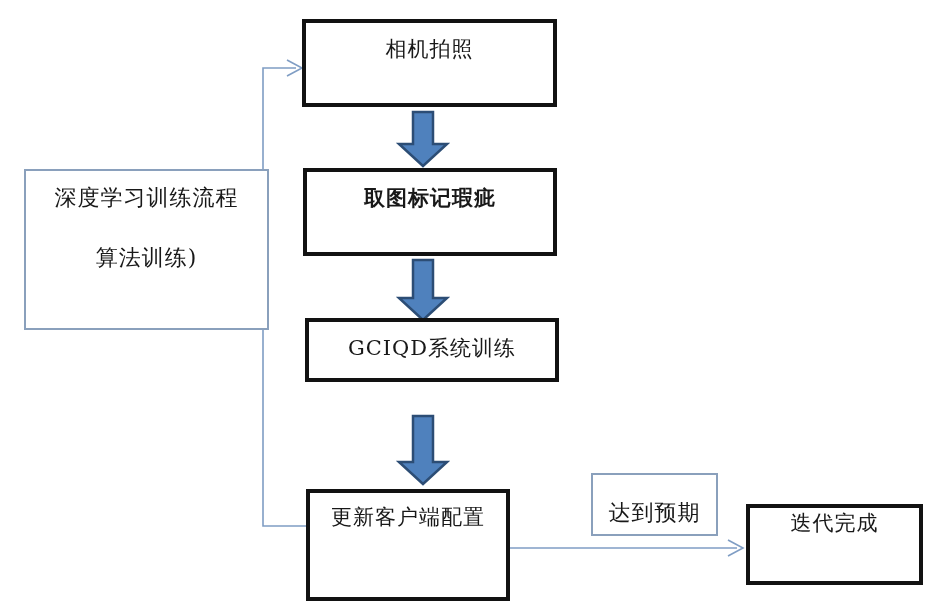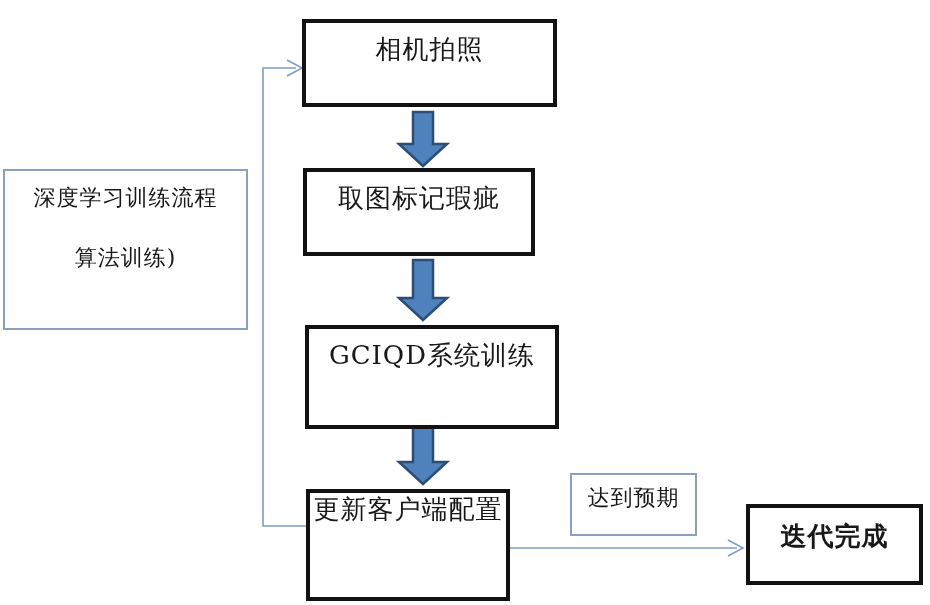--- a/index.html
+++ b/index.html
@@ -25,39 +25,40 @@
     position: absolute;
     box-sizing: border-box;
     background: #ffffff;
     text-align: center;
   }
   .thick {
     border: 4px solid #121212;
   }
   .thin {
     border: 2px solid #8aa0bc;
+    margin-left: 21px;
   }
   .node-label {
-    font-size: 26px;
+    font-size: 21px;
     line-height: 30px;
     letter-spacing: 1px;
     white-space: nowrap;
   }
   .pad-top { padding-top: 11px; }
   .panel-line {
     font-size: 22px;
     line-height: 30px;
     text-align: center;
     letter-spacing: 1px;
   }
   .panel-gap { height: 30px; }
   .edge-label {
     font-size: 22px;
     line-height: 28px;
-    padding-top: 9px;
+    padding-top: 24px;
     text-align: center;
     letter-spacing: 1px;
   }
 </style>
 </head>
 <body>
 
 <div class="stage">
 
   <svg class="layer" width="930" height="605" viewBox="0 0 930 605">
@@ -78,33 +79,33 @@
   <div class="node thin" style="left:3px; top:169px; width:245px; height:161px; padding-top:12px;">
     <div class="panel-line">深度学习训练流程</div>
     <div class="panel-gap"></div>
     <div class="panel-line">算法训练)</div>
   </div>
 
   <div class="node thick" style="left:302px; top:19px; width:255px; height:88px;">
     <div class="node-label pad-top">相机拍照</div>
   </div>
 
-  <div class="node thick" style="left:303px; top:168px; width:232px; height:88px;">
+  <div class="node thick" style="left:303px; top:168px; width:254px; height:88px;font-weight:bold;">
     <div class="node-label pad-top">取图标记瑕疵</div>
   </div>
 
-  <div class="node thick" style="left:305px; top:325px; width:254px; height:104px;">
+  <div class="node thick" style="left:305px; top:318px; width:254px; height:64px;">
     <div class="node-label pad-top">GCIQD系统训练</div>
   </div>
 
-  <div class="node thick" style="left:306px; top:489px; width:204px; height:112px; padding-top:1px;">
+  <div class="node thick" style="left:306px; top:489px; width:204px; height:112px; padding-top:9px;">
     <div class="node-label">更新客户端配置</div>
   </div>
 
   <div class="node thin" style="left:570px; top:473px; width:127px; height:63px;">
     <div class="edge-label">达到预期</div>
   </div>
 
   <div class="node thick" style="left:746px; top:504px; width:177px; height:81px;">
-    <div class="node-label" style="padding-top:13px;font-weight:bold;">迭代完成</div>
+    <div class="node-label" style="">迭代完成</div>
   </div>
 
 </div>
 
 </body></html>

